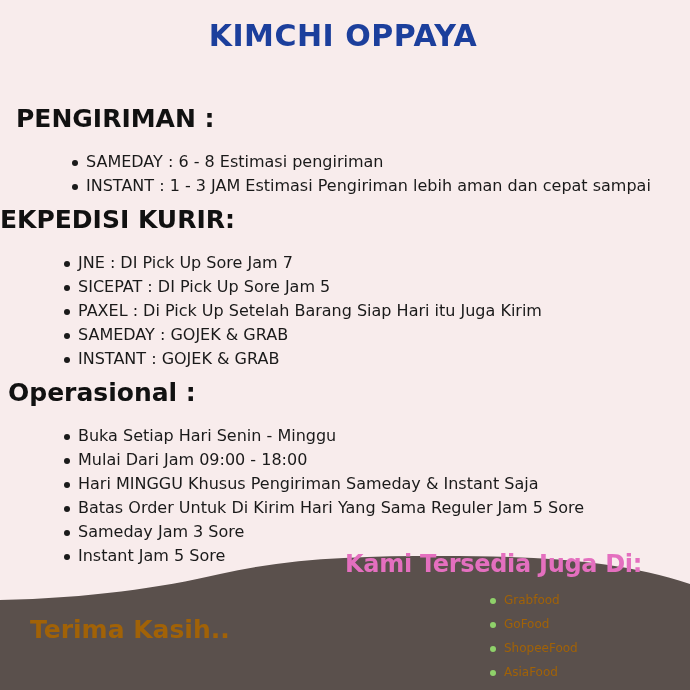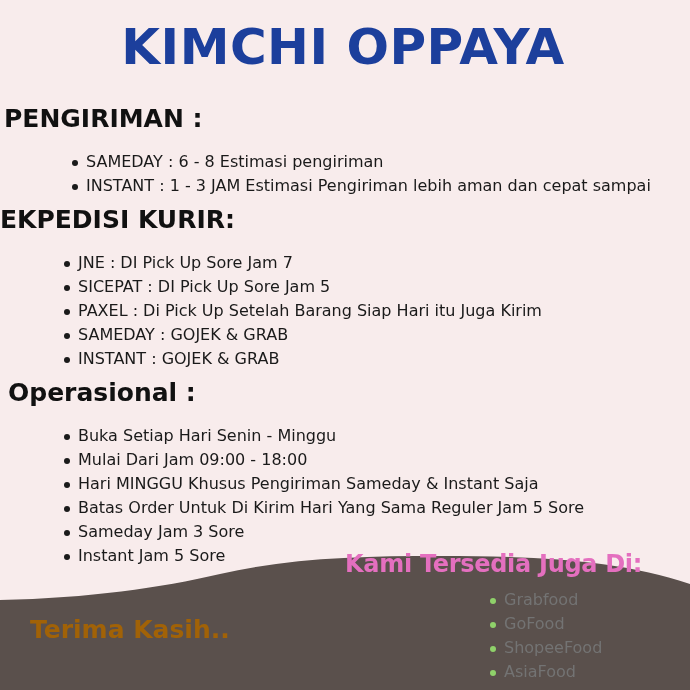--- a/index.html
+++ b/index.html
@@ -6,46 +6,46 @@
   body {
     width: 690px; height: 690px; overflow: hidden; position: relative;
     background: #f8ecec;
     font-family: "DejaVu Sans", "Liberation Sans", sans-serif;
     color: #111;
   }
   .wave { position: absolute; left: 0; top: 0; width: 690px; height: 690px; z-index: 0; }
   .abs { position: absolute; z-index: 1; }
   .title {
     left: 0; width: 686px; top: 18px; text-align: center;
-    font-size: 50px; font-weight: bold; color: #1c3f9c; letter-spacing: 0.5px;
+    font-size: 30px; font-weight: bold; color: #1c3f9c; letter-spacing: 0.5px;
     font-family: "DejaVu Sans", sans-serif;
   }
   .heading { font-weight: bold; font-size: 25px; color: #111; white-space: nowrap; }
   ul.list { list-style: none; margin: 0; padding: 0; }
   ul.list li {
     position: relative; padding-left: 16px; font-size: 16px; line-height: 24px;
     white-space: nowrap; color: #1a1a1a;
     font-family: "DejaVu Sans", sans-serif;
   }
   ul.list li::before {
     content: ""; position: absolute; left: 2px; top: 10px; width: 6px; height: 6px;
     border-radius: 50%; background: #1a1a1a;
   }
-  .h-pengiriman { left: 4px; top: 104px; }
+  .h-pengiriman { left: 16px; top: 104px; }
   .l-pengiriman { left: 70px; top: 150px; }
   .h-ekspedisi { left: 0px; top: 205px; }
   .l-ekspedisi { left: 62px; top: 251px; }
   .h-operasional { left: 8px; top: 378px; }
   .l-operasional { left: 62px; top: 424px; }
   .thanks { left: 30px; top: 603px; font-size: 25px; font-weight: bold; color: #a16207; margin-top: 12px; }
   .available {
     left: 345px; top: 550px; font-size: 24px; font-weight: bold; color: #e46fbf; white-space: nowrap;
     letter-spacing: -0.3px;
   }
-  ul.green li { color: #737373; font-size: 16px; line-height: 24px; }
+  ul.green li { color: #a16207; font-size: 12px; line-height: 24px; }
   ul.green li::before { background: #8fd16a; }
   .l-available { left: 488px; top: 588px; }
 </style>
 </head>
 <body>
 
 <svg class="wave" viewBox="0 0 690 690" xmlns="http://www.w3.org/2000/svg">
   <path d="M0,600 C90,598 160,588 220,574 C290,558 360,556 440,556 C540,556 620,560 690,584 L690,690 L0,690 Z" fill="#5a504c"></path>
 </svg>
 

